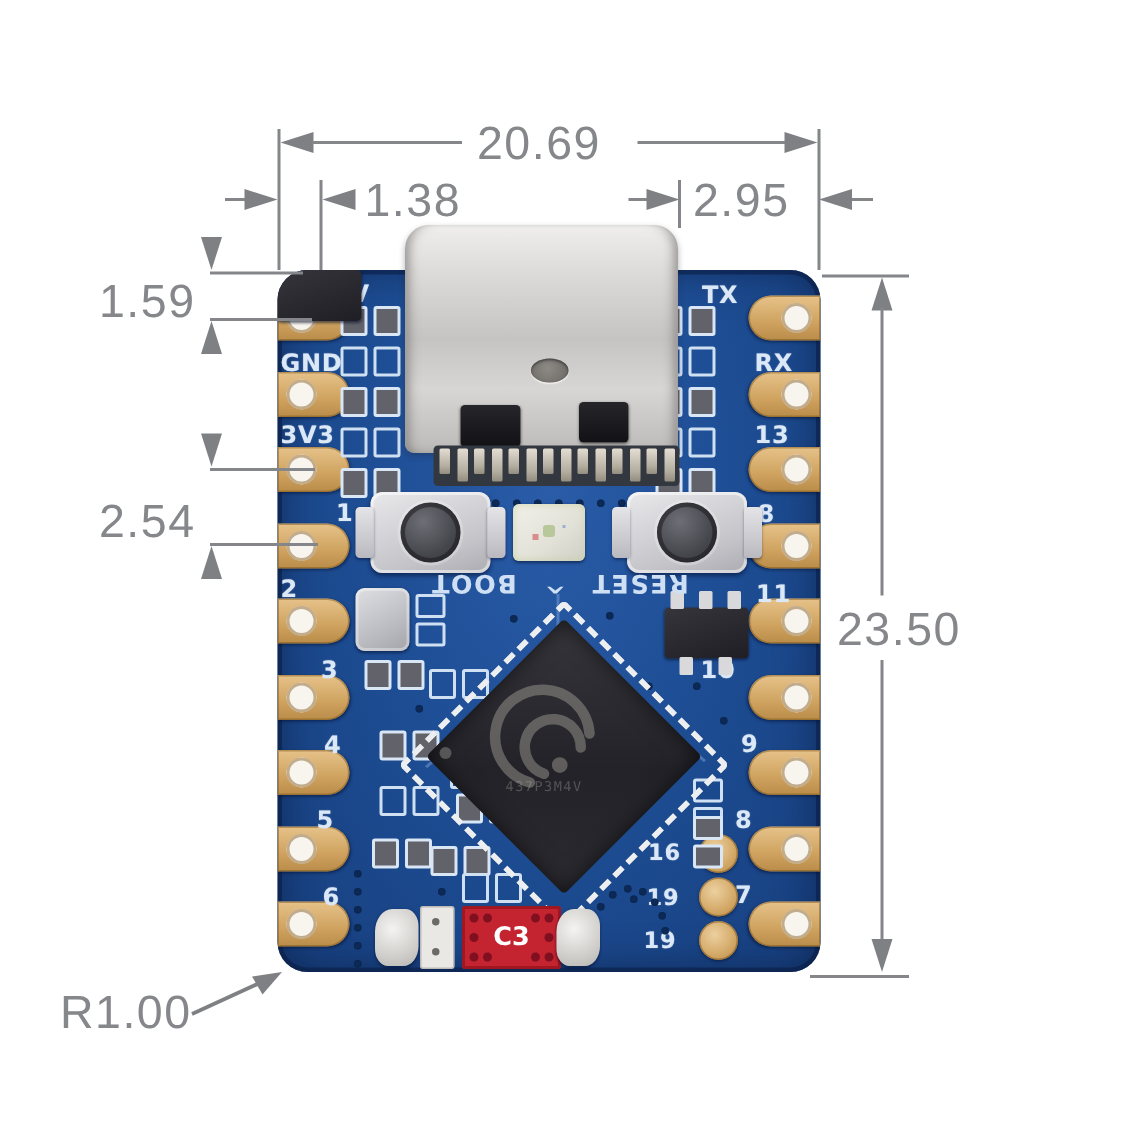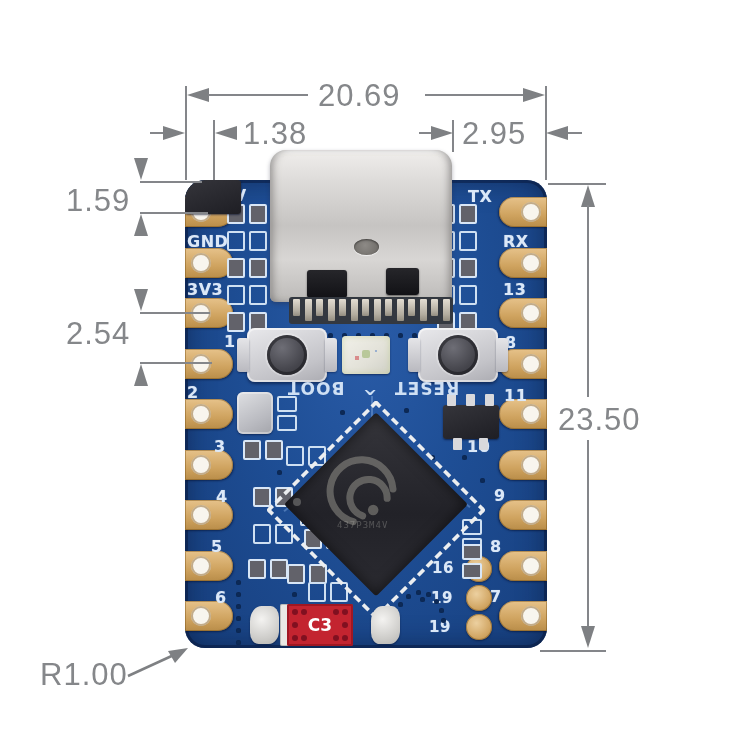--- a/index.html
+++ b/index.html
@@ -342,21 +342,21 @@
     </svg>
     <div class="chipDot" style="left:108px;top:318px;"></div>
     <div class="chipMark" style="left:152px;top:340px;">437P3M4V</div>
 
     <div class="ant" style="left:65px;top:424px;width:150px;">
       <div class="blob" style="left:0;"></div>
       <div class="ceram" style="left:30px;top:0;">
         <i style="position:absolute;left:8px;top:8px;width:5px;height:5px;border-radius:50%;background:#6a6a66;"></i>
         <i style="position:absolute;left:8px;top:28px;width:5px;height:5px;border-radius:50%;background:#6a6a66;"></i>
       </div>
-      <div class="redant" style="left:37px;top:0;">
+      <div class="redant" style="left:58px;top:0;">
         <span class="c3">C3</span>
         <i class="rh" style="left:5px;top:5px;"></i>
           <i class="rh" style="left:5px;top:18px;"></i>
           <i class="rh" style="left:5px;top:31px;"></i>
         <i class="rh" style="left:14px;top:5px;"></i>
           <i class="rh" style="left:14px;top:31px;"></i>
         <i class="rh" style="right:5px;top:5px;"></i>
           <i class="rh" style="right:5px;top:18px;"></i>
           <i class="rh" style="right:5px;top:31px;"></i>
         <i class="rh" style="right:14px;top:5px;"></i>
@@ -420,21 +420,21 @@
     <div class="arr arr-d" style="left:134px;top:158px;"></div>
     <div class="dline h2" style="left:140px;top:181px;width:62px;"></div>
     <div class="dimtext" style="left:66px;top:183px;">1.59</div>
     <div class="dline h2" style="left:140px;top:212px;width:68px;"></div>
     <div class="arr arr-u" style="left:134px;top:214px;"></div>
   </div>
 
   <div>
     <div class="arr arr-d" style="left:134px;top:289px;"></div>
     <div class="dline h2" style="left:140px;top:312px;width:70px;"></div>
-    <div class="dimtext" style="left:66px;top:316px;">2.54</div>
+    <div class="dimtext" style="left:66px;top:330px;">2.54</div>
     <div class="dline h2" style="left:140px;top:362px;width:72px;"></div>
     <div class="arr arr-u" style="left:134px;top:364px;"></div>
   </div>
 
   <div>
     <div class="dline h2" style="left:548px;top:183px;width:58px;"></div>
     <div class="dline h2" style="left:540px;top:650px;width:66px;"></div>
     <div class="arr arr-u" style="left:581px;top:185px;"></div>
     <div class="dline w2" style="left:587px;top:205px;height:192px;"></div>
     <div class="dimtext" style="left:558px;top:402px;">23.50</div>

